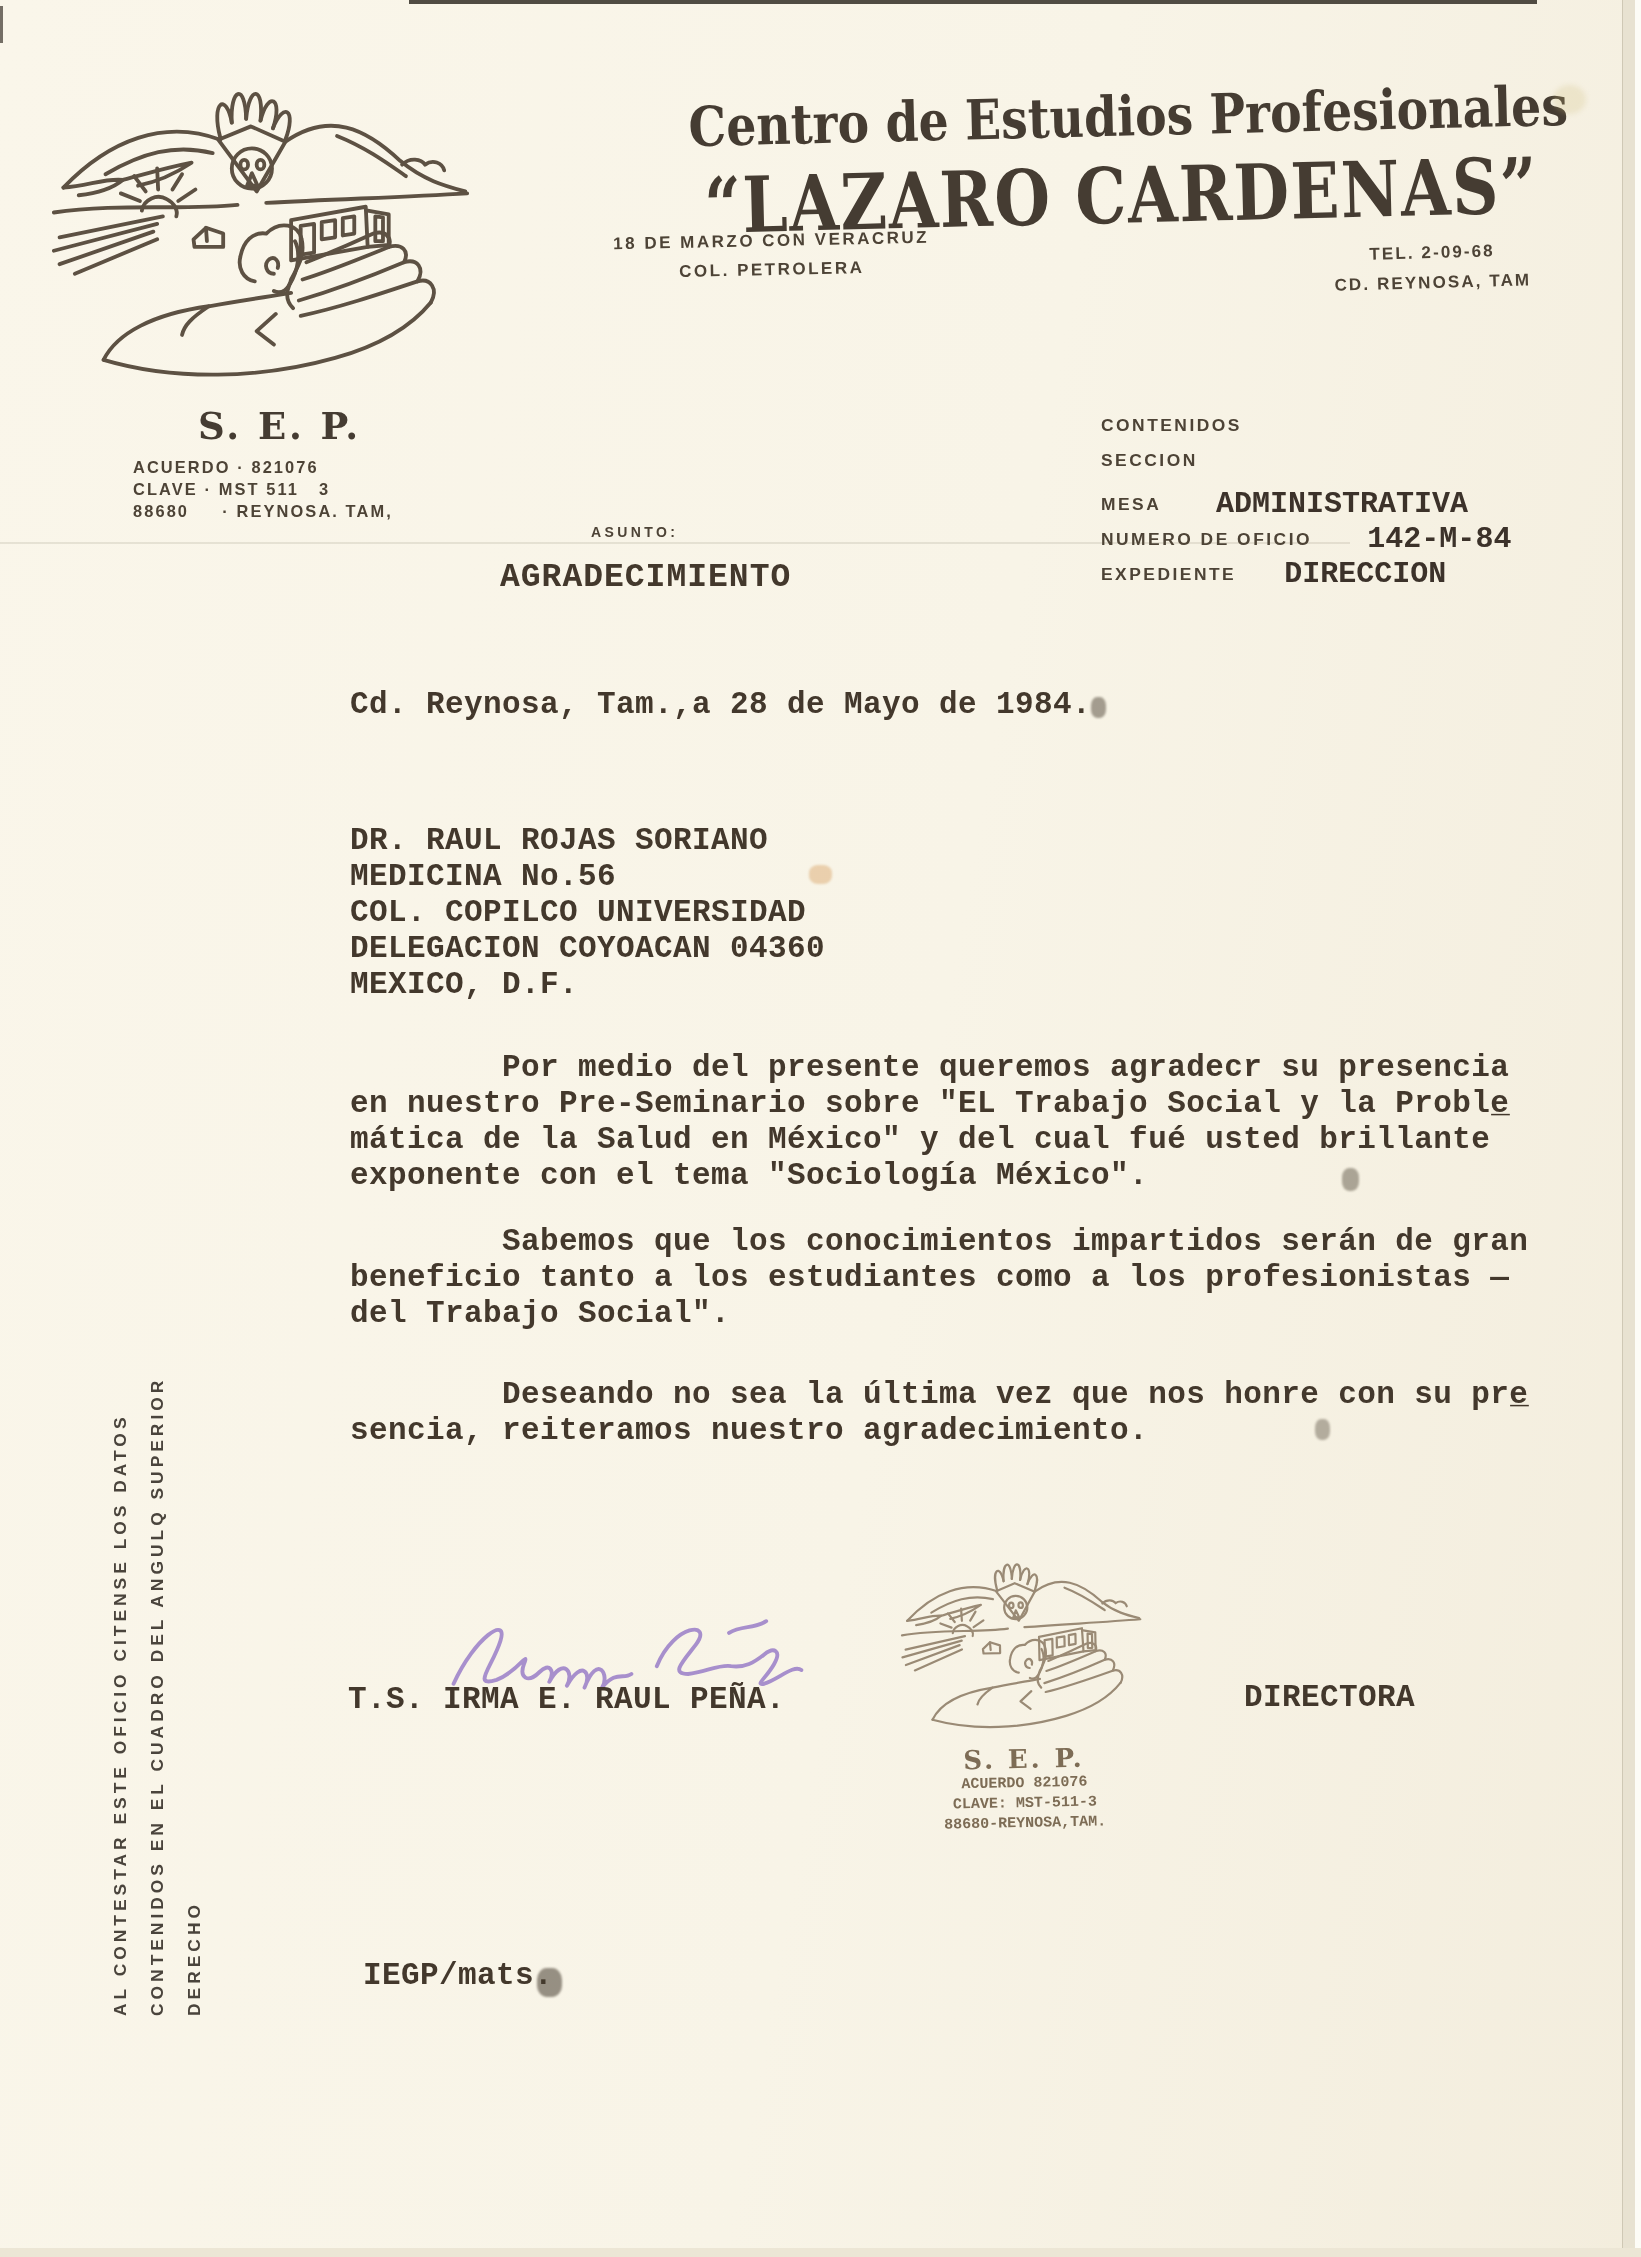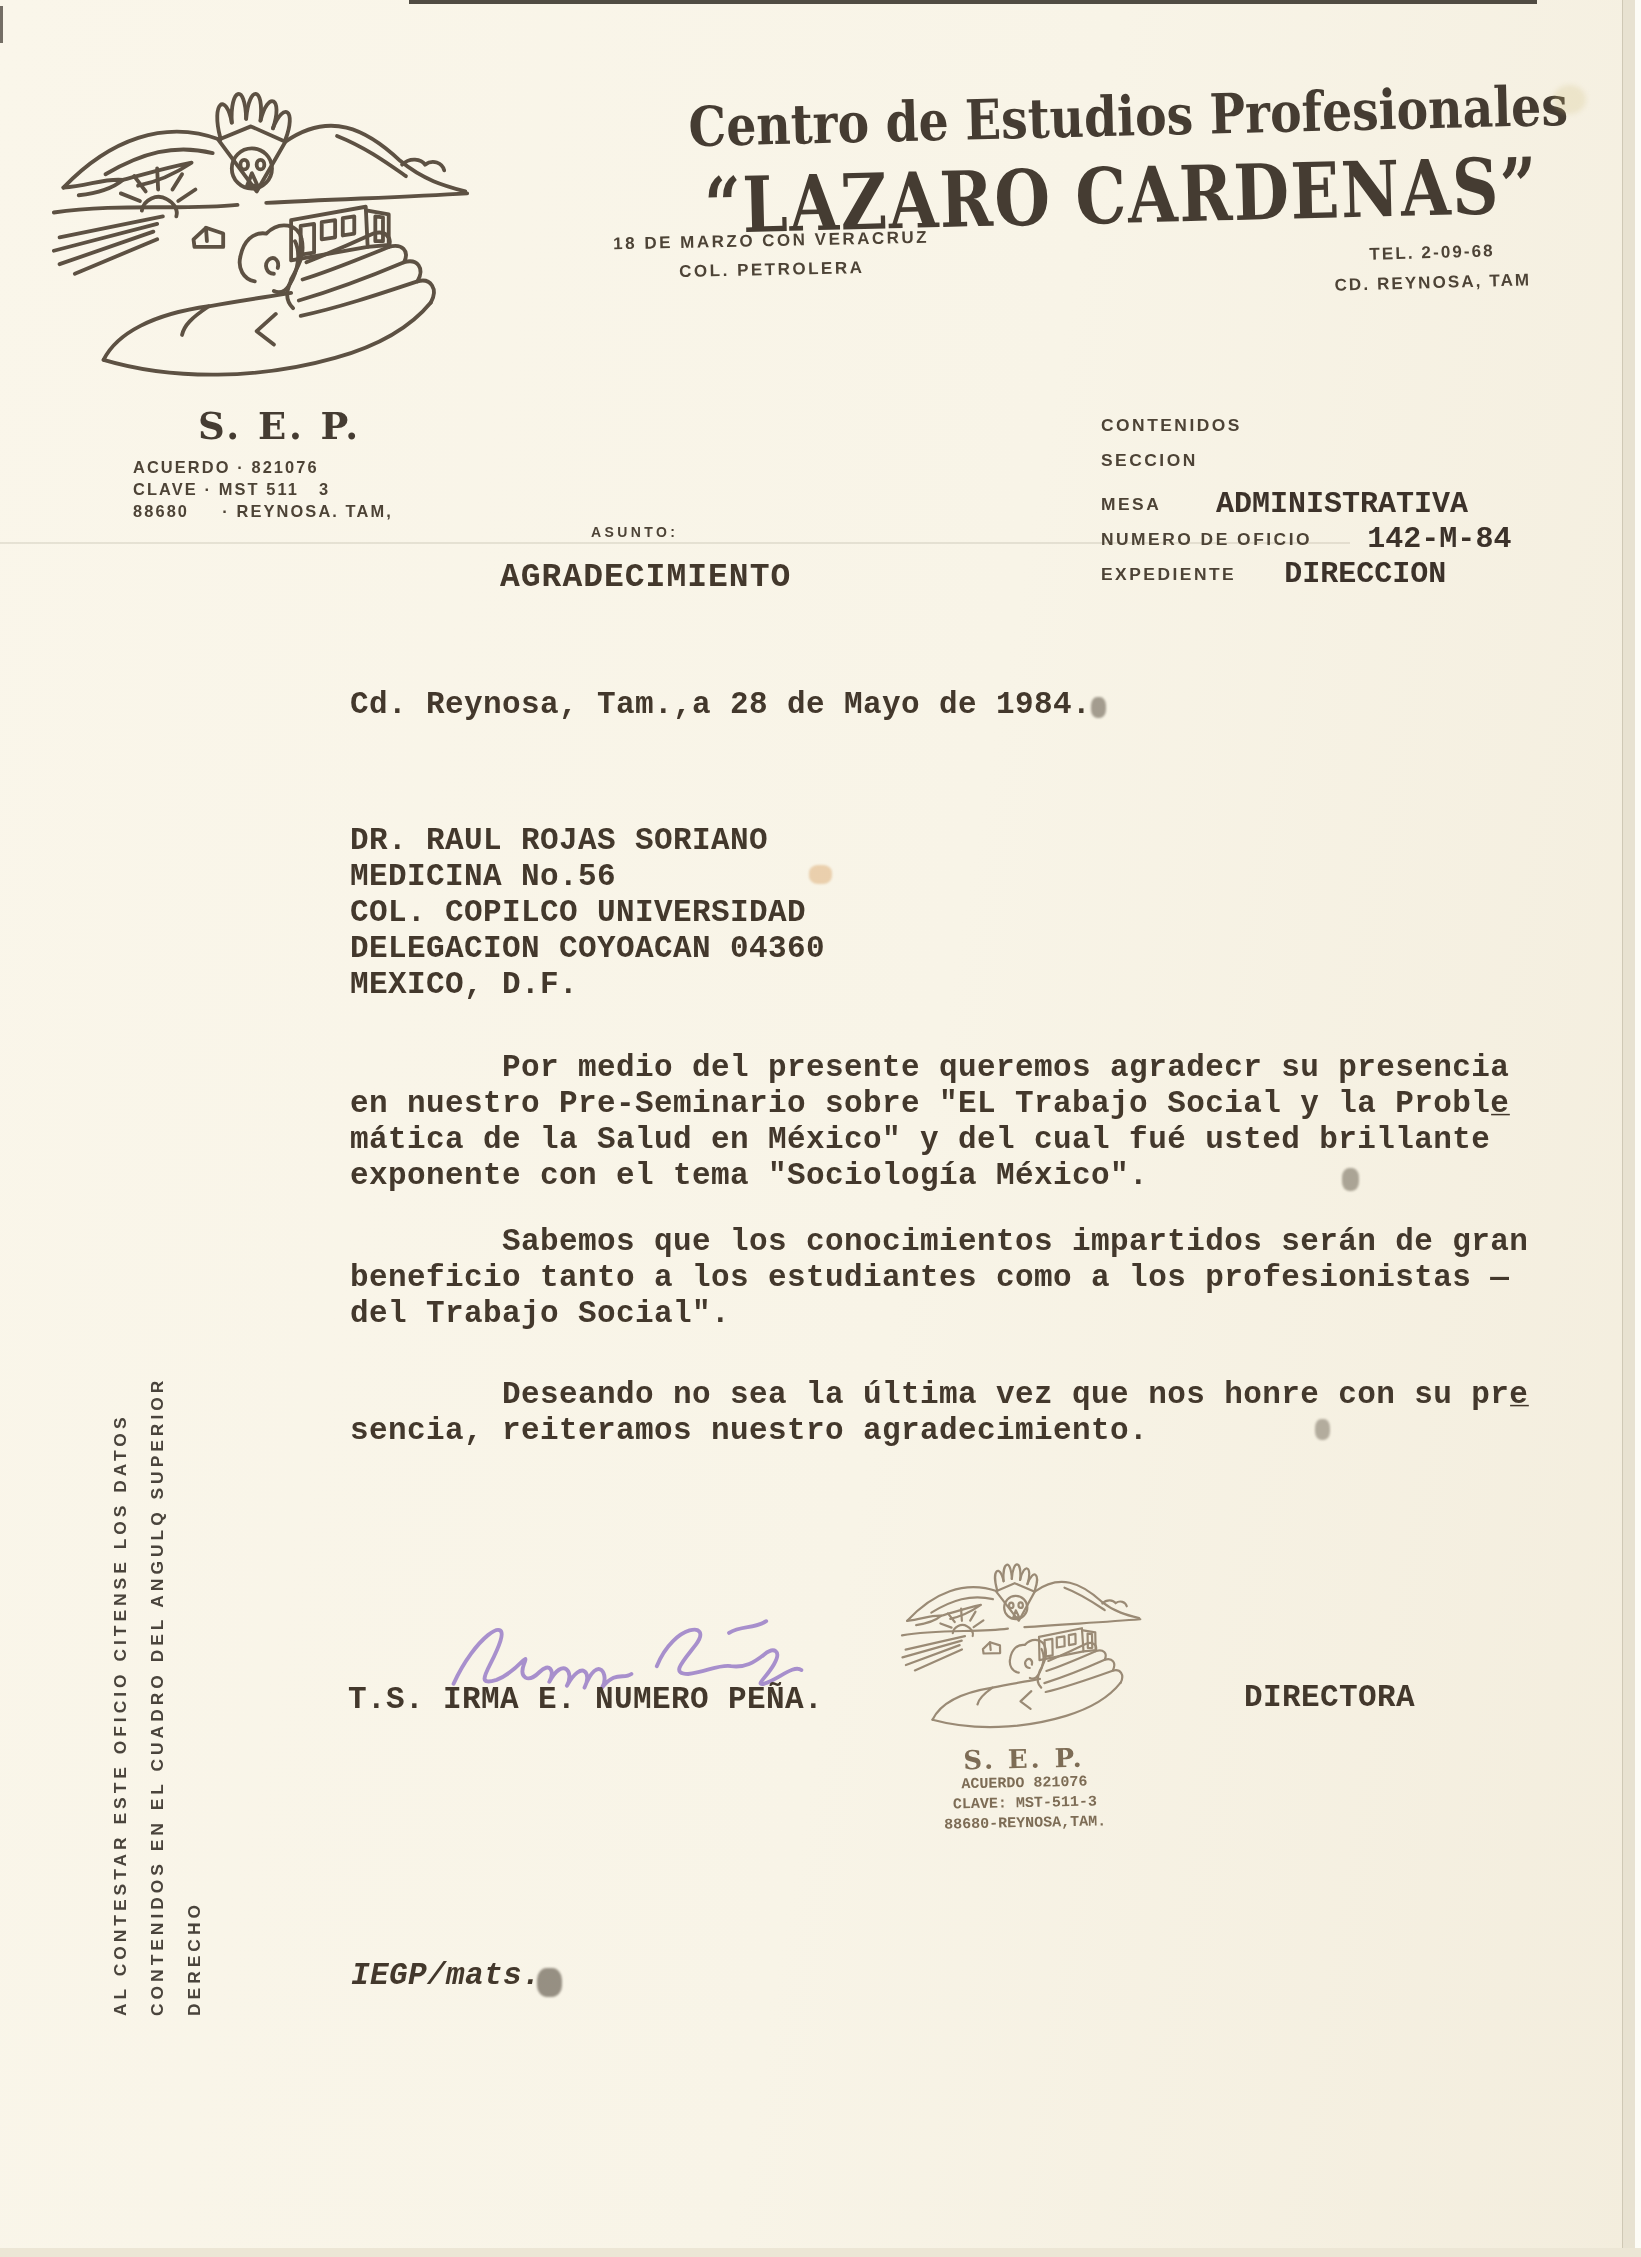--- a/index.html
+++ b/index.html
@@ -163,34 +163,34 @@
 
 
   <svg class="signature" viewBox="0 0 390 125">
     <g fill="none" stroke="currentColor" stroke-width="4" stroke-linecap="round" stroke-linejoin="round" opacity=".85">
       <path d="M18,96 C40,48 74,26 66,52 C58,78 36,100 62,92 C84,84 96,60 90,76 C85,90 94,96 106,84 C116,74 122,82 116,94 C130,68 142,84 134,98 C150,70 160,86 152,100 C166,64 178,88 170,100 C184,82 192,92 200,86"></path>
       <path d="M226,78 C244,34 284,32 266,56 C252,74 240,86 258,86 C276,84 290,76 302,78 C316,80 326,74 336,66 C346,58 354,62 346,76 C338,90 326,98 336,96 C350,92 366,76 374,82"></path>
       <path d="M300,44 C312,36 326,40 338,32"></path>
     </g>
   </svg>
 
-  <div class="typed" style="left:348px;top:1682px;">T.S. IRMA E. NUMERO PEÑA.</div>
+  <div class="typed" style="left:348px;top:1682px;">T.S. IRMA E. RAUL PEÑA.</div>
   <div class="typed" style="left:1244px;top:1680px;">DIRECTORA</div>
 
   <div class="stamp">
     <svg viewBox="0 0 252 196" width="243" height="189">
         <use href="#logo"></use>
       </svg>
     <div class="stamp-sep">S. E. P.</div>
     <div class="stamp-small">ACUERDO 821076
 CLAVE: MST-511-3
 88680-REYNOSA,TAM.</div>
   </div>
 
-  <div class="typed" style="left:351px;top:1958px;font-style:italic;">IEGP/mats.</div>
+  <div class="typed" style="left:363px;top:1958px;">IEGP/mats.</div>
 
   <div class="side-note">AL CONTESTAR ESTE OFICIO CITENSE LOS DATOS
 CONTENIDOS EN EL CUADRO DEL ANGULQ SUPERIOR
 DERECHO</div>
 
   <div class="artifact top-edge"></div>
   <div class="artifact corner-sliver"></div>
   <div class="artifact right-shade"></div>
   <div class="artifact right-white"></div>
   <div class="artifact bottom-shade"></div>

